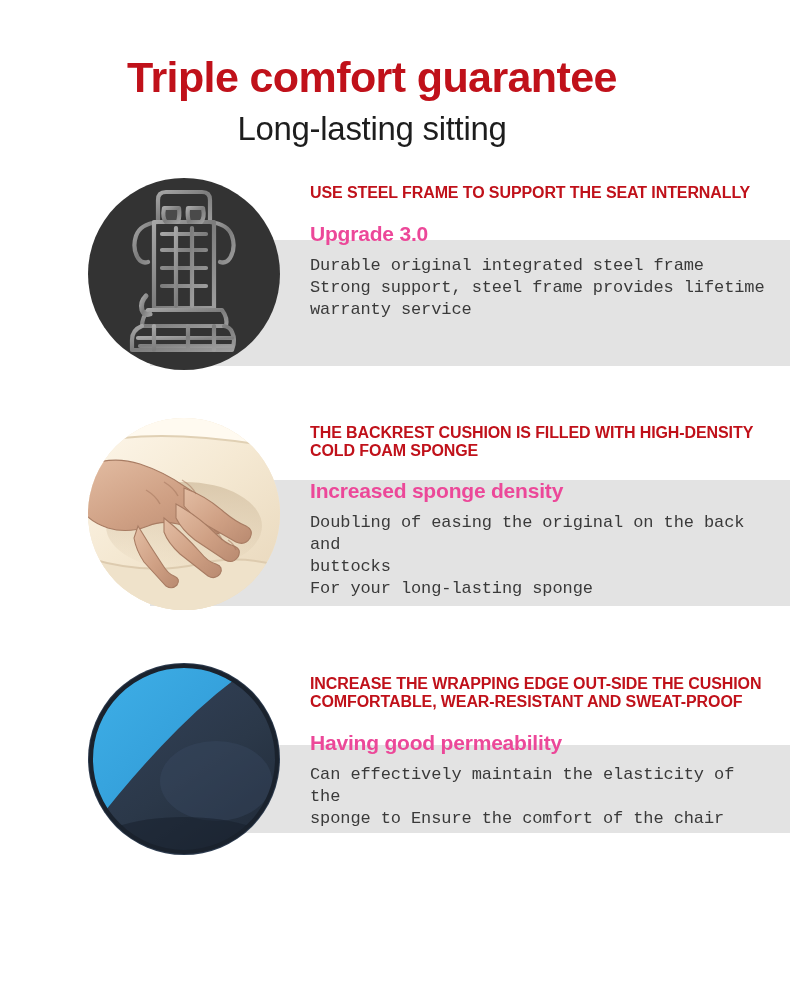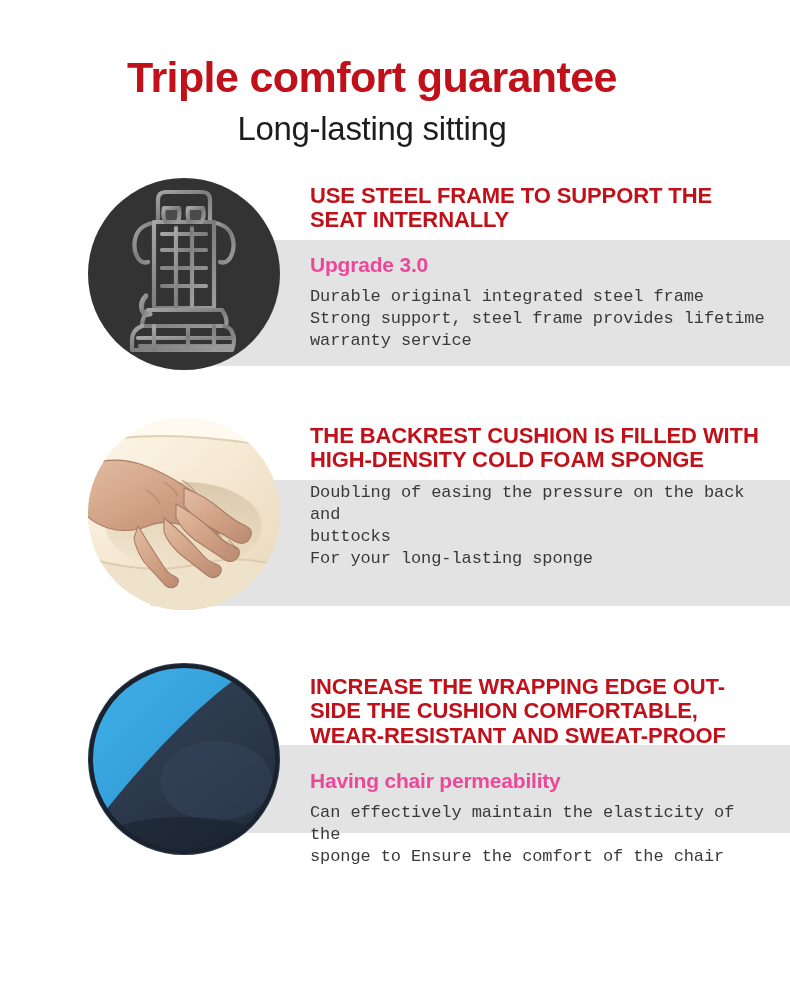--- a/index.html
+++ b/index.html
@@ -96,21 +96,21 @@
   
   .text-col {
     position: absolute;
     left: 310px;
     right: 16px;
     z-index: 3;
   }
   .red-title {
     color: #C0111A;
     font-weight: bold;
-    font-size: 22px;
+    font-size: 16px;
     line-height: 1.13;
     letter-spacing: -0.1px;
     margin: 0;
   }
   .sub-title {
     color: #ec4899;
     font-weight: bold;
     font-size: 21px;
     line-height: 1.2;
     margin: 0;
@@ -229,21 +229,22 @@
           <path d="M76 64 q10 6 14 14"></path>
           <path d="M94 62 q10 6 14 14"></path>
           <path d="M126 112 q6 4 8 10"></path>
           <path d="M140 122 q6 4 8 10"></path>
         </g>
       </svg>
     </div>
 
     <div class="text-col" style="top:6px;">
       <p class="red-title">THE BACKREST CUSHION IS FILLED WITH HIGH-DENSITY COLD FOAM SPONGE</p>
-      <p class="body-copy" style="margin-top:9px;">Doubling of easing the pressure on the back and</p>
+      <p class="sub-title" style="margin-top:18px;">Increased sponge density</p>
+      <p class="body-copy" style="margin-top:9px;">Doubling of easing the original on the back and</p>
       <p class="body-copy">buttocks</p>
       <p class="body-copy">For your long-lasting sponge</p>
     </div>
   </div>
 
   <div class="section section-3">
     <div class="gray-band" style="top:82px; height:88px;"></div>
 
     <div class="circle circle-disc" style="top:0px;">
       <svg class="disc-art" viewBox="0 0 192 192" preserveAspectRatio="none">
@@ -270,19 +271,19 @@
 
           <ellipse cx="96" cy="188" rx="96" ry="34" fill="#161e29" opacity="0.5"></ellipse>
         </g>
 
         <circle cx="96" cy="96" r="93" fill="none" stroke="#1a222d" stroke-width="4"></circle>
       </svg>
     </div>
 
     <div class="text-col" style="top:12px;">
       <p class="red-title">INCREASE THE WRAPPING EDGE OUT-SIDE THE CUSHION COMFORTABLE, WEAR-RESISTANT AND SWEAT-PROOF</p>
-      <p class="sub-title" style="margin-top:19px;">Having chair permeability</p>
+      <p class="sub-title" style="margin-top:19px;">Having good permeability</p>
       <p class="body-copy" style="margin-top:9px;">Can effectively maintain the elasticity of the</p>
       <p class="body-copy">sponge to Ensure the comfort of the chair</p>
     </div>
   </div>
 
 </div>
 
 </body></html>

